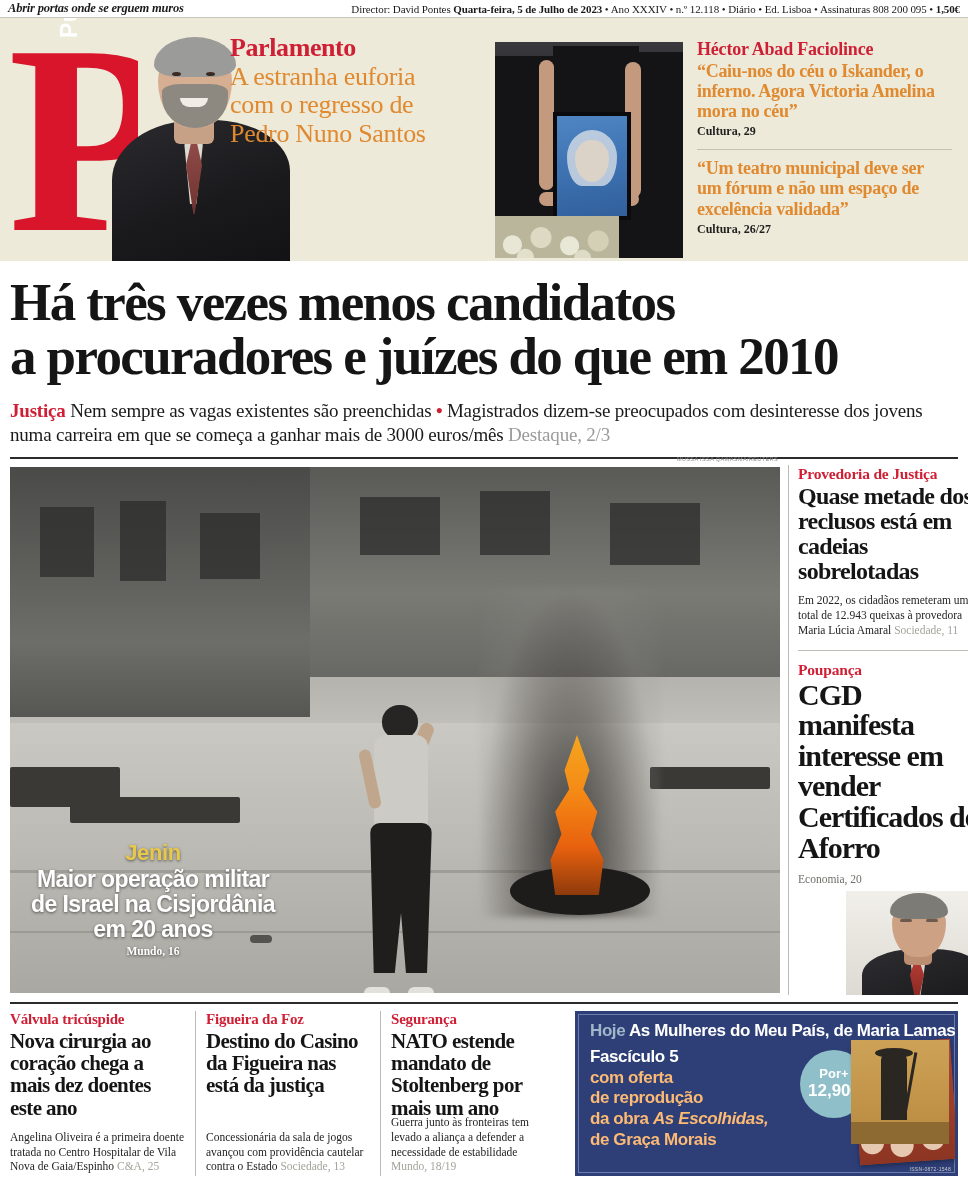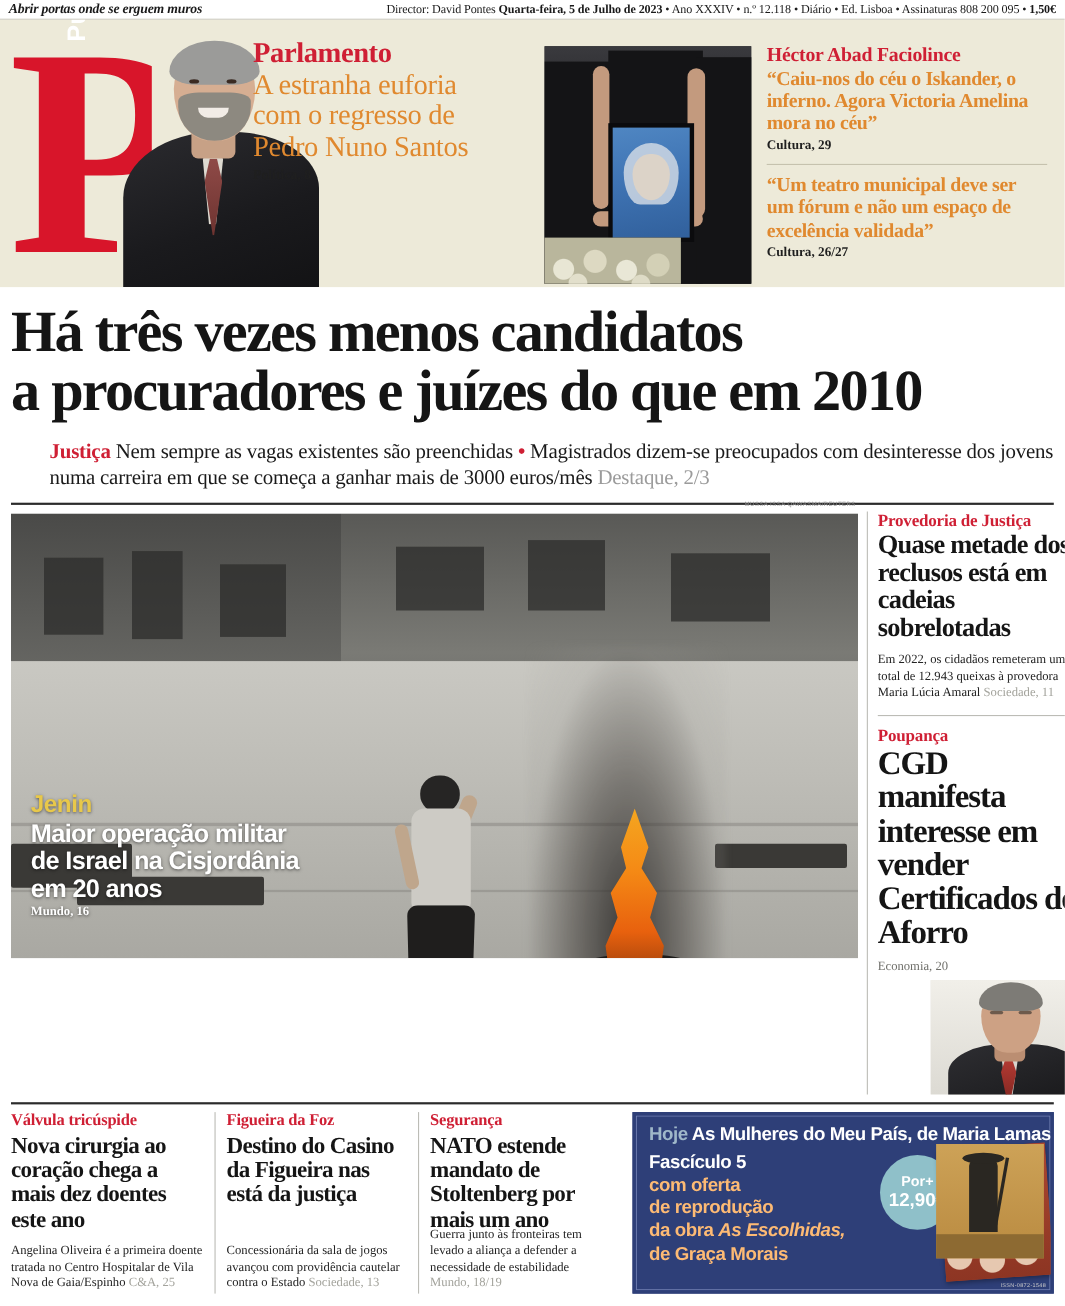--- a/index.html
+++ b/index.html
@@ -303,21 +303,20 @@
     line-height: 1.02;
     letter-spacing: -1.6px;
     color: #151515;
   }
   .lead-sub {
     margin-top: 16px;
     font-size: 19px;
     line-height: 1.26;
     color: #1a1a1a;
     letter-spacing: -0.2px;
-    margin-left: 35px;
   }
   .lead-sub .tag { color: #cf1f34; font-weight: bold; }
   .lead-sub .bullet { color: #cf1f34; font-weight: bold; }
   .lead-sub .ref { color: #9b9b9b; }
 
   .rule-thick {
     height: 2px;
     background: #2b2b2b;
     margin: 10px 10px 0 10px;
   }
@@ -341,23 +340,24 @@
     top: -9px;
     font-family: "Liberation Sans", sans-serif;
     font-size: 5.5px;
     letter-spacing: 0.4px;
     color: #8a8a8a;
   }
   .photo {
     position: absolute;
     top: 2px; left: 0;
     width: 770px;
-    height: 404px;
+    height: 526px;
     overflow: hidden;
     background: #9c9c99;
+    text-align: center;
   }
   .ph-sky {
     position: absolute; inset: 0;
     background: linear-gradient(180deg, #6e6e6a 0%, #8b8b86 18%, #b4b3ad 40%, #cbcac4 58%, #b6b5af 78%, #a3a29c 100%);
   }
   .ph-bldg {
     position: absolute;
     left: 0; top: 0;
     width: 300px; height: 250px;
     background: linear-gradient(180deg, #4a4a48, #6d6d69 70%, #565653);

